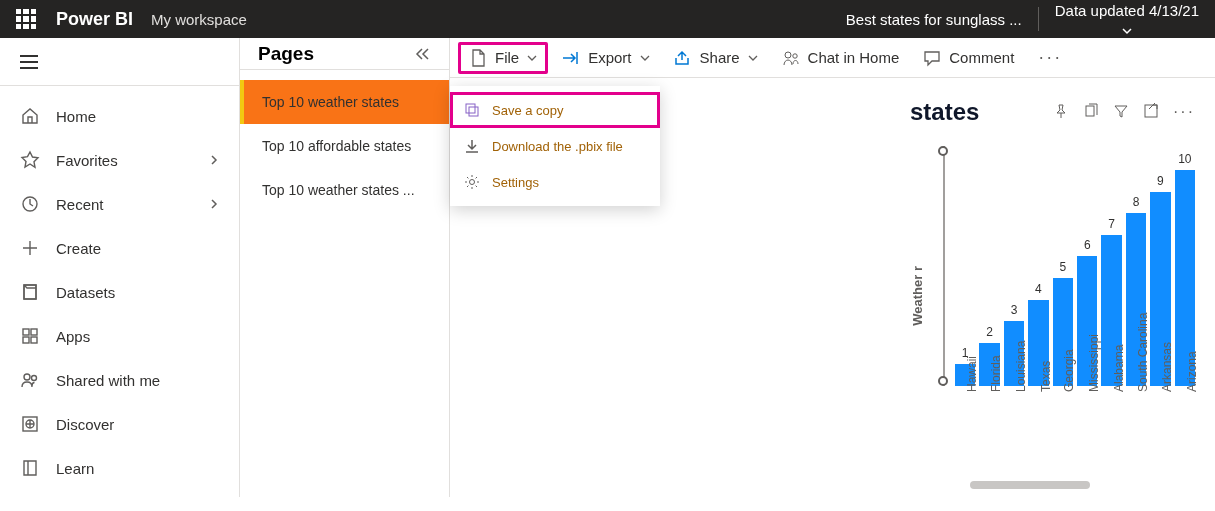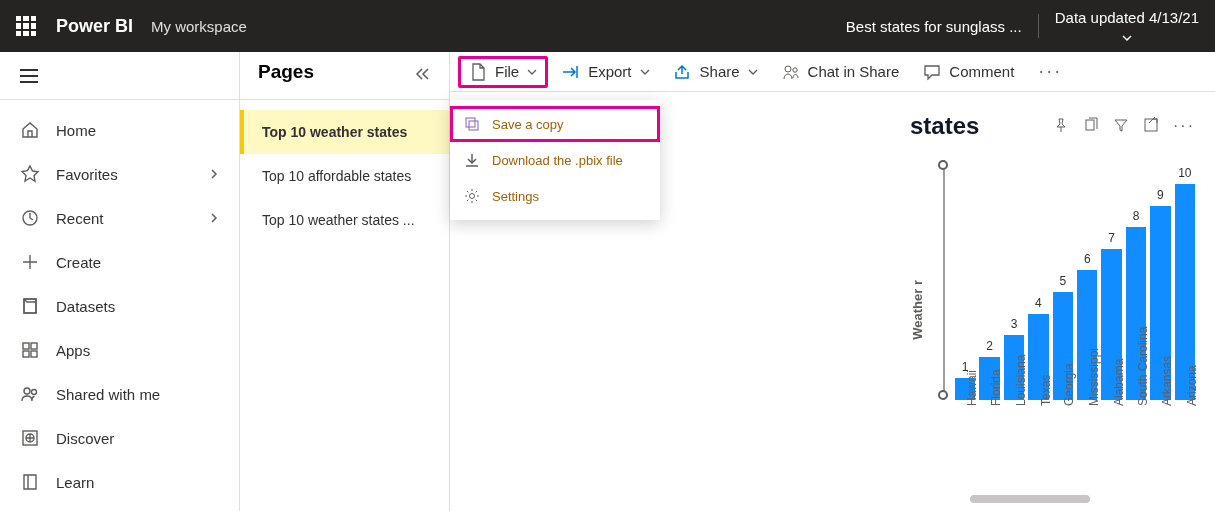--- a/index.html
+++ b/index.html
@@ -1,19 +1,19 @@
 <!DOCTYPE html>
 <html><head>
 <meta charset="utf-8">
 <style>
 * { margin: 0; padding: 0; box-sizing: border-box; font-family: "Segoe UI", -apple-system, sans-serif; }
 body { width: 1215px; height: 511px; overflow: hidden; background: #fff; }
 
 
-.top-header { height: 52px; background: #252423; color: #fff; display: flex; align-items: center; padding: 0 16px; }
+.top-header { height: 38px; background: #252423; color: #fff; display: flex; align-items: center; padding: 0 16px; }
 .waffle { width: 20px; height: 20px; display: grid; grid-template-columns: repeat(3,1fr); grid-template-rows: repeat(3,1fr); gap: 2px; margin-right: 20px; cursor: pointer; }
 .waffle span { background: #fff; }
 .brand { font-size: 18px; font-weight: 600; margin-right: 18px; }
 .workspace-label { font-size: 15px; color: #e1dfdd; }
 .top-center { margin-left: auto; display: flex; align-items: center; gap: 16px; font-size: 15px; }
 .divider-v { width: 1px; height: 24px; background: #605e5c; }
 .date-updated { display: flex; align-items: center; gap: 6px; cursor: pointer; flex-direction: column; }
 
 
 .main { display: flex; height: calc(100% - 52px); }
@@ -23,25 +23,25 @@
 .nav-collapse { height: 48px; display: flex; align-items: center; padding: 0 20px; border-bottom: 1px solid #e1dfdd; }
 .hamburger { width: 18px; height: 14px; display: flex; flex-direction: column; justify-content: space-between; cursor: pointer; }
 .hamburger span { height: 2px; background: #323130; }
 .nav-items { padding-top: 8px; }
 .nav-item { display: flex; align-items: center; height: 44px; padding: 0 20px; font-size: 15px; color: #323130; cursor: pointer; gap: 16px; }
 .nav-icon { width: 20px; height: 20px; display: flex; align-items: center; justify-content: center; }
 .nav-chevron { margin-left: auto; color: #605e5c; }
 
 
 .pages-panel { width: 210px; border-right: 1px solid #e1dfdd; }
-.pages-header { height: 48px; display: flex; align-items: flex-end; justify-content: space-between; padding: 16px 18px; border-bottom: 1px solid #e1dfdd; }
+.pages-header { height: 32px; display: flex; align-items: center; justify-content: space-between; padding: 0 18px; border-bottom: 1px solid #e1dfdd; }
 .pages-title { font-size: 19px; font-weight: 600; }
 .page-list { padding-top: 10px; }
 .page-item { height: 44px; display: flex; align-items: center; padding: 0 18px; font-size: 14px; color: #323130; cursor: pointer; border-left: 4px solid transparent; white-space: nowrap; overflow: hidden; text-overflow: ellipsis; }
-.page-item.selected { border-left-color: #f2c811; background: #fef9c3; font-weight: 700; }
+.page-item.selected { border-left-color: #f2c811; background: #f97316; font-weight: 400; }
 
 
 .report-area { flex: 1; position: relative; }
 .toolbar { height: 40px; border-bottom: 1px solid #e1dfdd; display: flex; align-items: center; padding: 0 8px; gap: 4px; }
 .tool-btn { display: flex; align-items: center; gap: 8px; padding: 6px 10px; font-size: 15px; color: #323130; cursor: pointer; border-radius: 2px; }
 .tool-btn.highlighted { border: 3px solid #e3008c; padding: 4px 8px; }
 .tool-icon { width: 18px; height: 18px; display: flex; align-items: center; justify-content: center; }
 .more-dots { font-size: 18px; color: #605e5c; cursor: pointer; padding: 6px 10px; letter-spacing: 2px; }
 
 
@@ -241,21 +241,21 @@
         <svg width="10" height="10" viewBox="0 0 10 10">
             <path d="M1 3l4 4 4-4" stroke="#605e5c" stroke-width="1.3" fill="none"></path>
           </svg>
       </div>
       <div class="tool-btn">
         <svg class="tool-icon" width="18" height="18" viewBox="0 0 18 18">
             <circle cx="6" cy="6" r="3" stroke="#605e5c" fill="none"></circle>
             <circle cx="13" cy="7" r="2.2" stroke="#605e5c" fill="none"></circle>
             <path d="M2 16c0-3 2-5 4-5s4 2 4 5 M11 15c0-2 1-3.5 2.5-3.5S16 13 16 15" stroke="#605e5c" fill="none"></path>
           </svg>
-        <span>Chat in Share</span>
+        <span>Chat in Home</span>
       </div>
       <div class="tool-btn">
         <svg class="tool-icon" width="18" height="16" viewBox="0 0 18 16">
             <path d="M2 2h14v9H9l-4 4v-4H2z" stroke="#605e5c" stroke-width="1.3" fill="none"></path>
           </svg>
         <span>Comment</span>
       </div>
       <div class="more-dots">···</div>
     </div>
 

